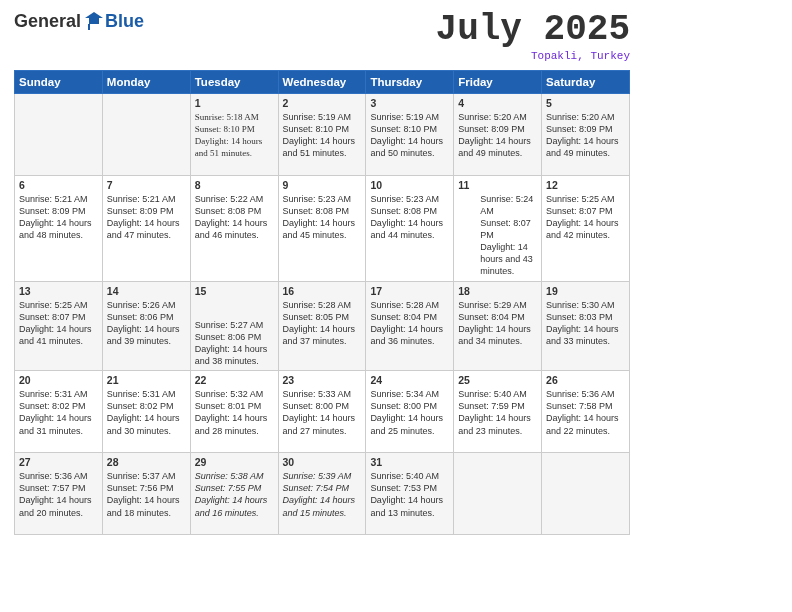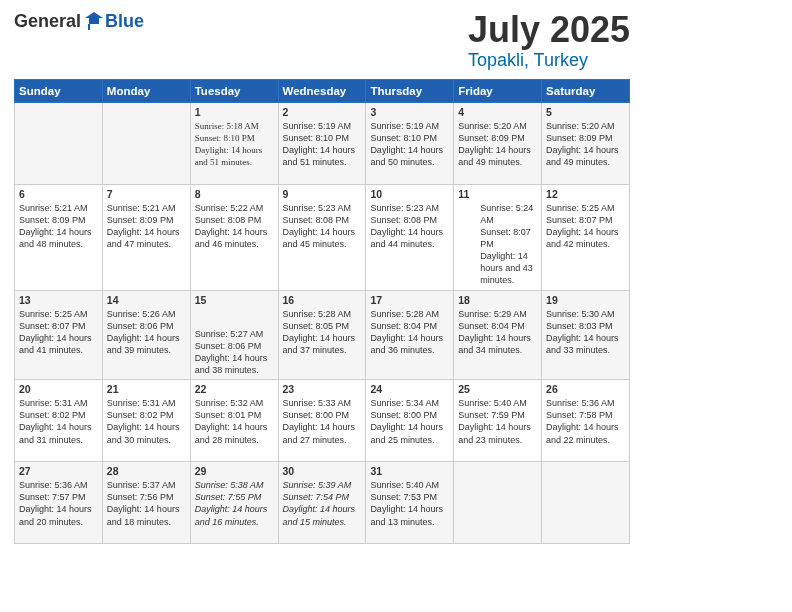--- a/index.html
+++ b/index.html
@@ -23,30 +23,32 @@
     .logo {
       display: flex;
       align-items: center;
     }
     .logo-icon {
       width: 22px;
       height: 22px;
       margin-left: 2px;
     }
     .title-block {
+      text-align: right;
+      font-family: Liberation Mono, monospace;
     }
     .month-title {
       font-size: 36px;
       font-weight: bold;
       color: #333;
       line-height: 1.1;
     }
     .location-title {
-      font-size: 18px;
-      color: #0369a1;
+      font-size: 11px;
+      color: #6d28d9;
     }
     table {
       width: 100%;
       border-collapse: collapse;
       table-layout: fixed;
     }
     thead tr th {
       background-color: #2060b0;
       color: #fff;
       font-size: 11.5px;

